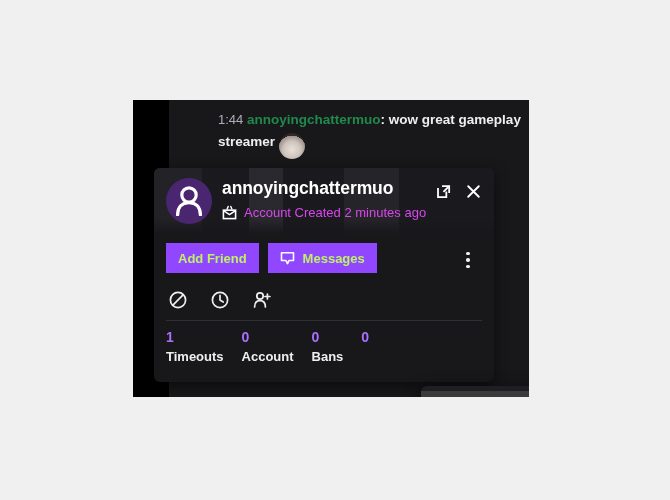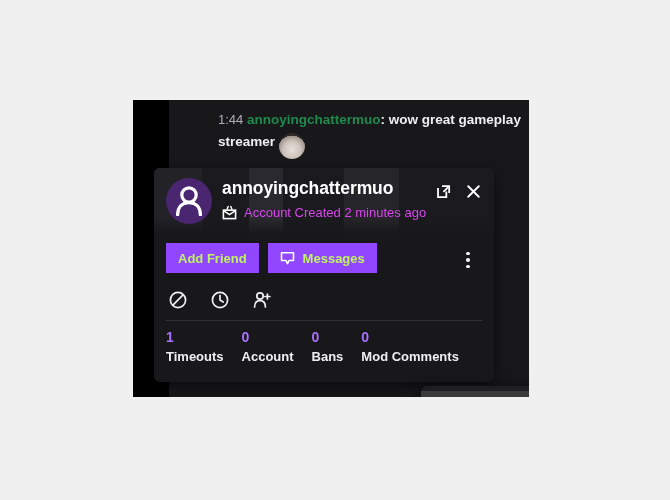--- a/index.html
+++ b/index.html
@@ -308,21 +308,20 @@
       <div class="stat">
         <span class="stat-val">0</span>
         <span class="stat-label">Account</span>
       </div>
       <div class="stat">
         <span class="stat-val">0</span>
         <span class="stat-label">Bans</span>
       </div>
       <div class="stat">
         <span class="stat-val">0</span>
-        <span class="stat-label">Mod Comments</span>
       </div>
     </div>
   </div>
 
   <div class="ctx-menu">
     <div class="ctx-item hovered">Block annoyingchattermuo</div>
 
   </div>
 
 </div>

